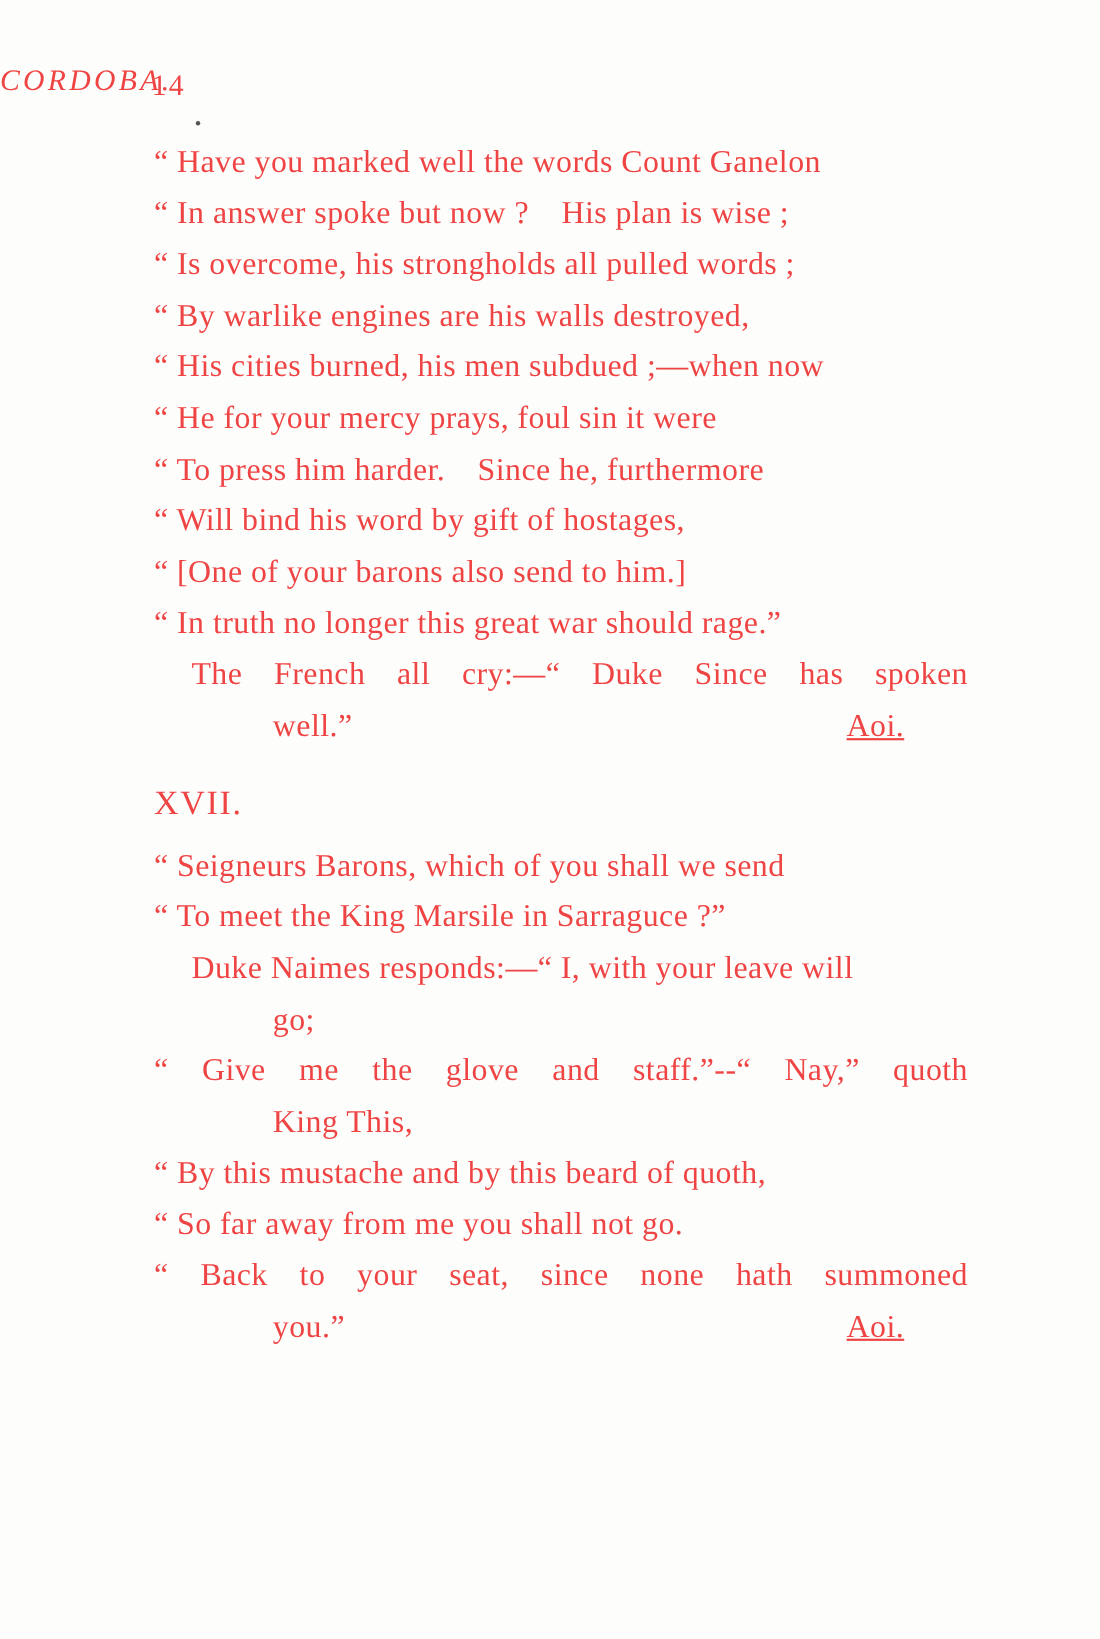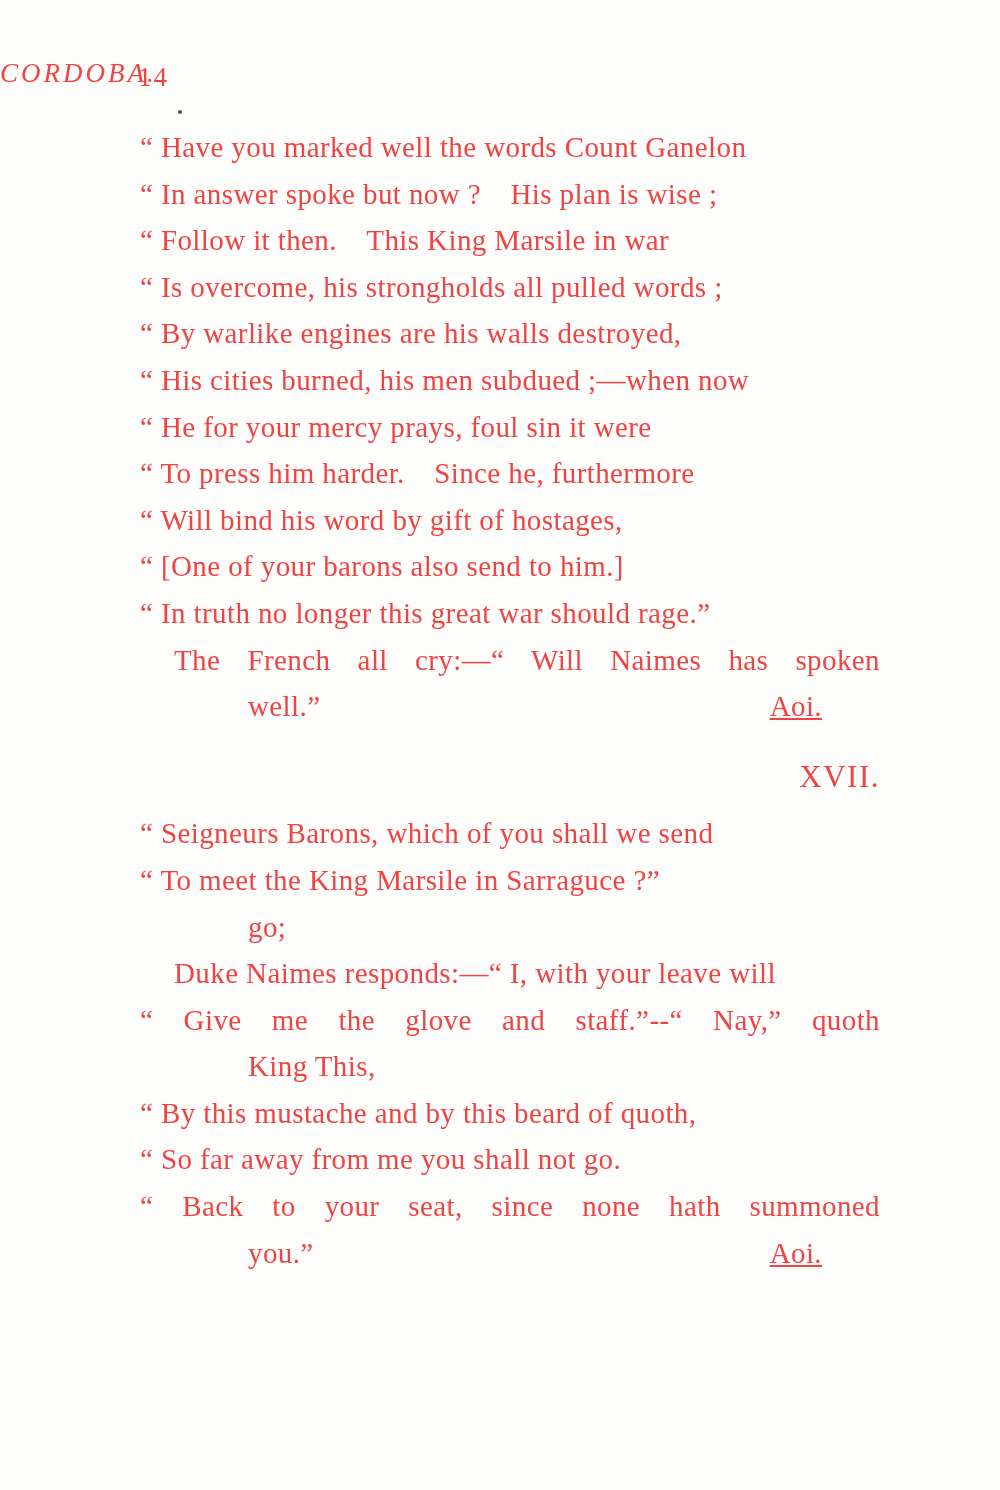--- a/index.html
+++ b/index.html
@@ -51,64 +51,63 @@
   .line.indent{padding-left:34px;}
   .line.indent.justify{padding-left:34px;}
   .line.hang{padding-left:108px;}
   .aoi-row{display:flex;text-align:right;}
   .aoi-row .aoi{margin-left:auto;margin-right:58px;text-decoration:underline;}
   
   .stanza-heading{
     margin-top:24px;
     margin-bottom:10px;
     line-height:46.6px;
-    text-align:right;
+    text-align:left;
     font-size:31px;
     letter-spacing:1.5px;
   }
 </style>
 </head>
 <body>
 
 <div class="page">
 
   <div class="header">
     <span class="page-number">14</span>
     <span class="running-title">CORDOBA.</span>
   </div>
 
   <span class="ink-dot dot-1"></span>
 
   <div class="body">
     <div>
         <div class="line quoted">“ Have you marked well the words Count Ganelon</div>
         <div class="line quoted">“ In answer spoke but now ? His plan is wise ;</div>
-        <div class="line quoted">“ Follow it then. This King Marsile in war</div>
         <div class="line quoted">“ Is overcome, his strongholds all pulled words ;</div>
         <div class="line quoted">“ By warlike engines are his walls destroyed,</div>
         <div class="line quoted">“ His cities burned, his men subdued ;—when now</div>
         <div class="line quoted">“ He for your mercy prays, foul sin it were</div>
         <div class="line quoted">“ To press him harder. Since he, furthermore</div>
         <div class="line quoted">“ Will bind his word by gift of hostages,</div>
         <div class="line quoted">“ [One of your barons also send to him.]</div>
         <div class="line quoted">“ In truth no longer this great war should rage.”</div>
-        <div class="line indent justify">The French all cry:—“ Will Naimes has spoken</div>
+        <div class="line indent justify">The French all cry:—“ Duke Since has spoken</div>
         <div class="line hang aoi-row">
           <span>well.”</span>
           <span class="aoi">Aoi.</span>
         </div>
       </div>
 
     <div class="stanza-heading">XVII.</div>
 
     <div>
         <div class="line quoted">“ Seigneurs Barons, which of you shall we send</div>
         <div class="line quoted">“ To meet the King Marsile in Sarraguce ?”</div>
+        <div class="line indent">Duke Naimes responds:—“ I, with your leave will</div>
         <div class="line hang">go;</div>
-        <div class="line indent">Duke Naimes responds:—“ I, with your leave will</div>
         <div class="line justify">“ Give me the glove and staff.”--“ Nay,” quoth</div>
         <div class="line hang">King This,</div>
         <div class="line quoted">“ By this mustache and by this beard of quoth,</div>
         <div class="line quoted">“ So far away from me you shall not go.</div>
         <div class="line justify">“ Back to your seat, since none hath summoned</div>
         <div class="line hang aoi-row">
           <span>you.”</span>
           <span class="aoi">Aoi.</span>
         </div>
       </div>

